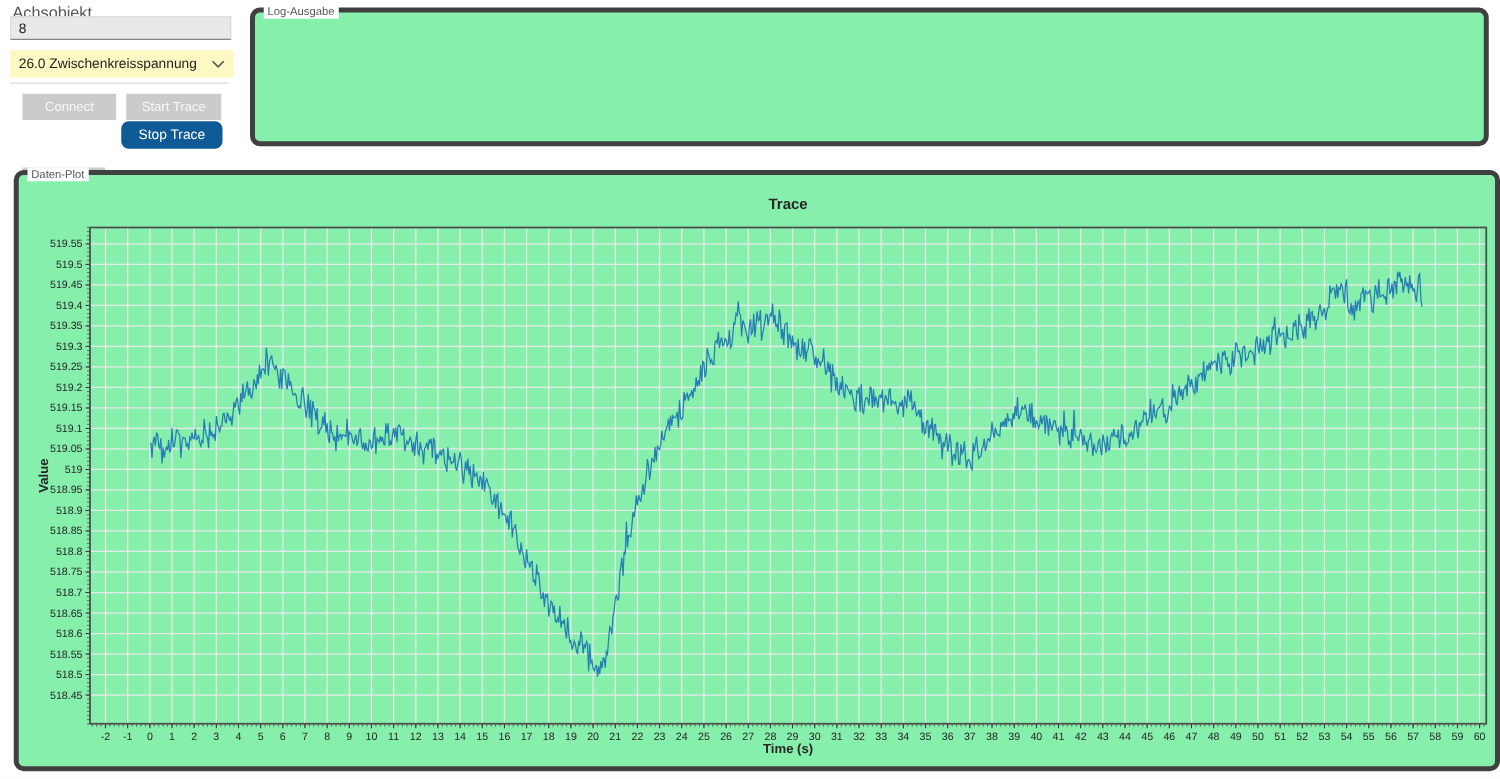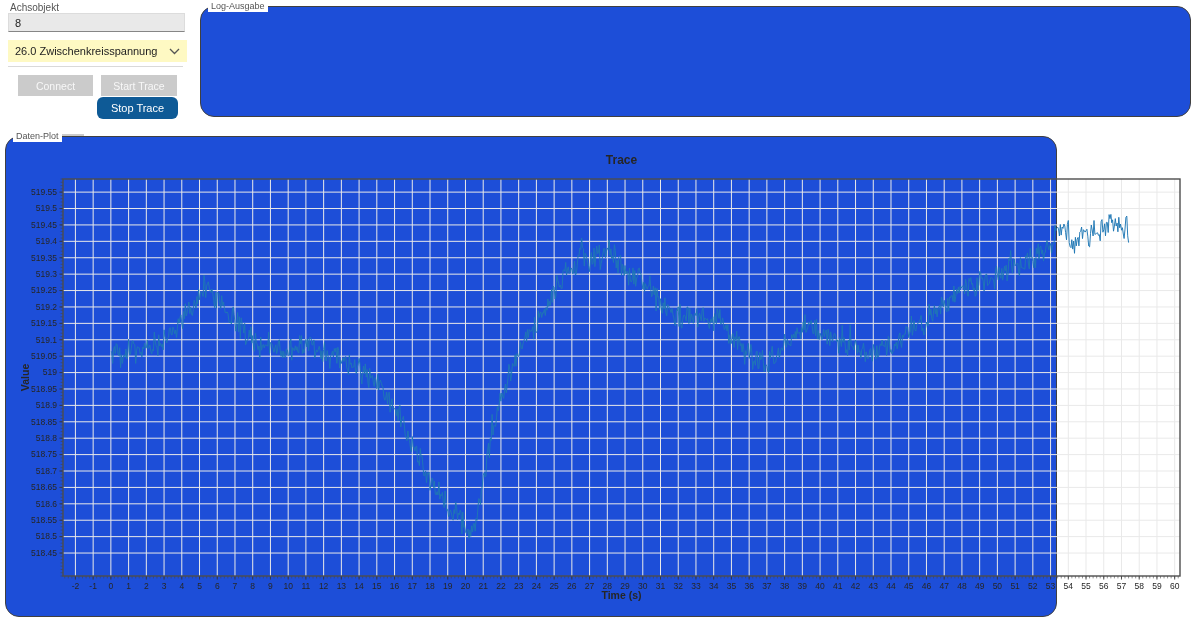--- a/index.html
+++ b/index.html
@@ -2,53 +2,53 @@
 <html><head>
 <meta charset="utf-8">
 <style>
   * { margin:0; padding:0; box-sizing:border-box; }
   html,body { width:1200px; height:623px; background:#ffffff;
     font-family:"Liberation Sans", sans-serif; position:relative; overflow:hidden; }
 
   .abs { position:absolute; }
 
   
-  .field-label { font-size:10px; color:#555; }
+  .field-label { font-size:13px; color:#555; }
   #achs-label { left:10px; top:2px; }
   #achs-input { left:8px; top:13px; width:177px; height:19px;
     background:#e9e9e9; border:1px solid #dcdcdc; border-bottom:1px solid #868686;
     font-size:11px; color:#222; padding:0 6px; font-family:"Liberation Sans",sans-serif; }
   #signal-dropdown { left:8px; top:40px; width:179px; height:22px; background:#fef9c3;
     display:flex; align-items:center; justify-content:space-between;
     padding:0 7px; cursor:default; }
   #signal-dropdown .sel-text { font-size:11px; color:#222; }
   .separator { left:8px; top:66px; width:175px; height:1px; background:#d9d9d9; }
 
   .btn { position:absolute; border:none; font-family:Liberation Sans, sans-serif;
     font-size:10.5px; display:flex; align-items:center; justify-content:center; }
   .btn.disabled { background:#cbcbcb; color:rgba(255,255,255,0.85); }
   .btn.primary  { color:#ffffff; font-size:11px;border-radius:6px; }
   #btn-connect   { left:18px;  top:75px; width:75px; height:21px; }
   #btn-starttrace{ left:101px; top:75px; width:76px; height:21px; }
   #btn-disconnect{ left:18px;  top:98px; width:66px; height:21px;margin-top:36px; }
   #btn-stoptrace { left:97px;  top:97px; width:81px; height:22px; }
 
   
-  .groupbox { position:absolute; border:1px solid #404040; border-radius:14px; background:#1d4ed8; }
+  .groupbox { position:absolute; border:4px solid #404040; border-radius:8px; background:#86efac; }
   .groupbox > .legend { position:absolute; top:-6px; left:7px; background:#ffffff;
     padding:0 3px; font-size:9px; color:#555; line-height:11px; }
 
   #log-box { left:200px; top:6px; width:991px; height:111px; }
   #log-text { position:absolute; left:7px; top:17px; width:977px; height:87px;
     background:#e8e8e8; border-bottom:1px solid #5a5a5a; overflow:hidden;
     font-family:"Liberation Mono","DejaVu Sans Mono",monospace;
     font-size:8px; line-height:10.4px; color:#333; padding:15px 0 0 9px;
     white-space:pre; }
 
-  #plot-box { left:5px; top:136px; width:1052px; height:481px; }
+  #plot-box { left:11px; top:136px; width:1189px; height:481px; }
   #chart { position:absolute; left:0; top:0; }
 </style>
 </head>
 <body>
 
 <span class="abs field-label" id="achs-label">Achsobjekt</span>
 
 <input class="abs" id="achs-input" type="text" value="8" style="">
 
 <div class="abs" id="signal-dropdown">

